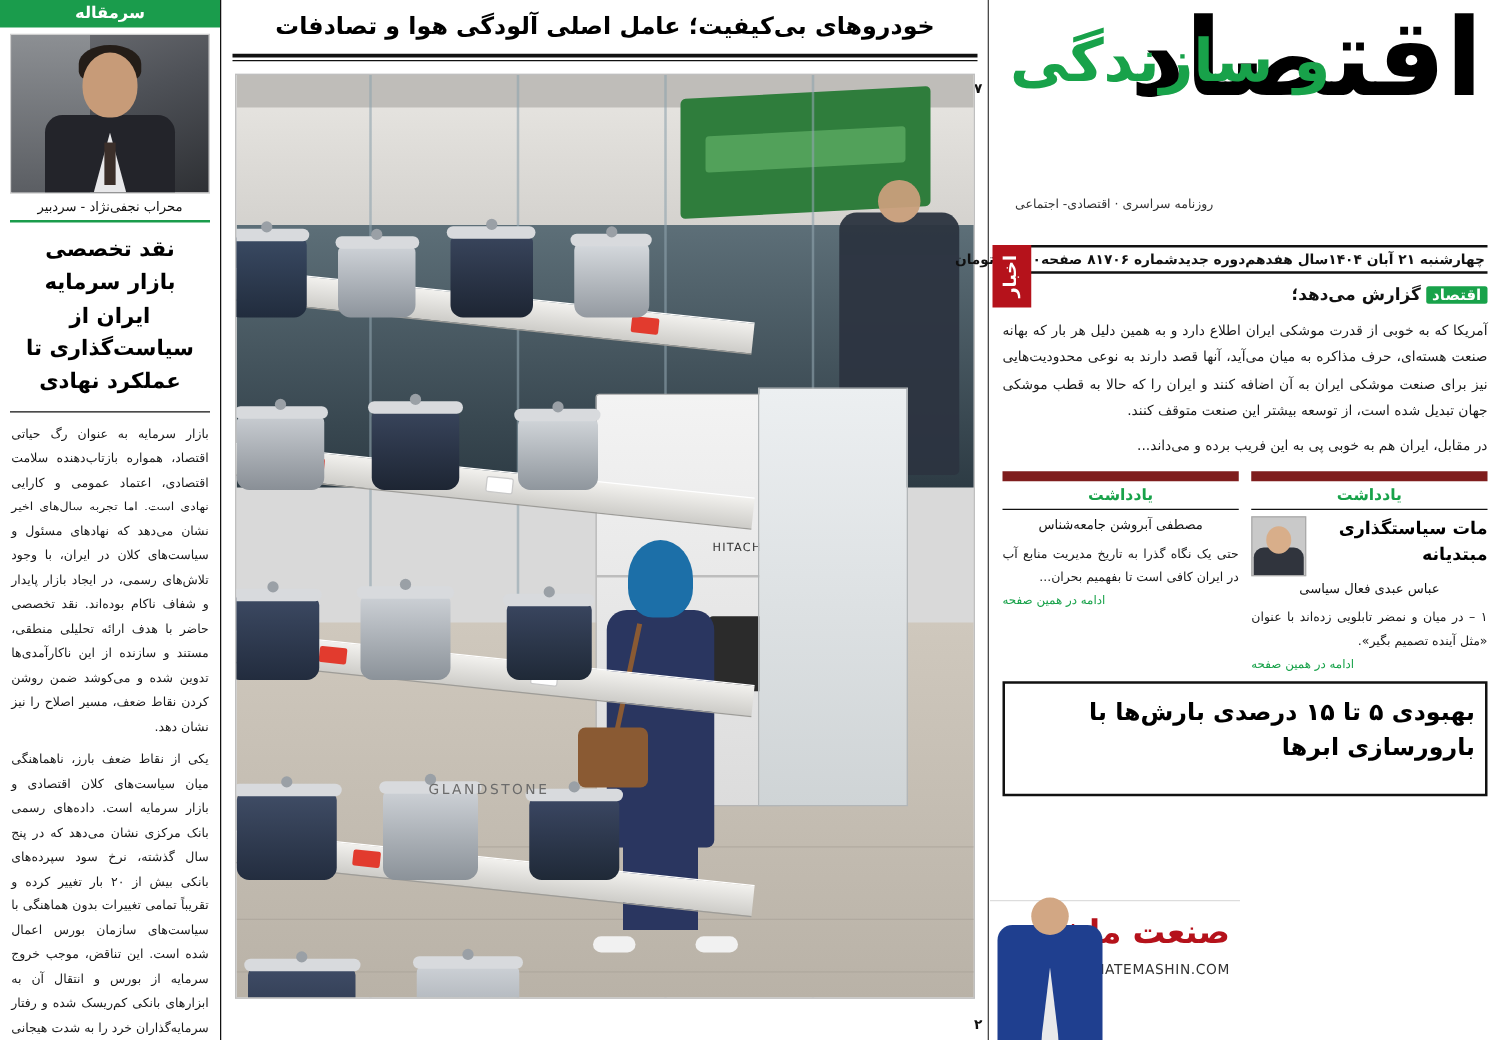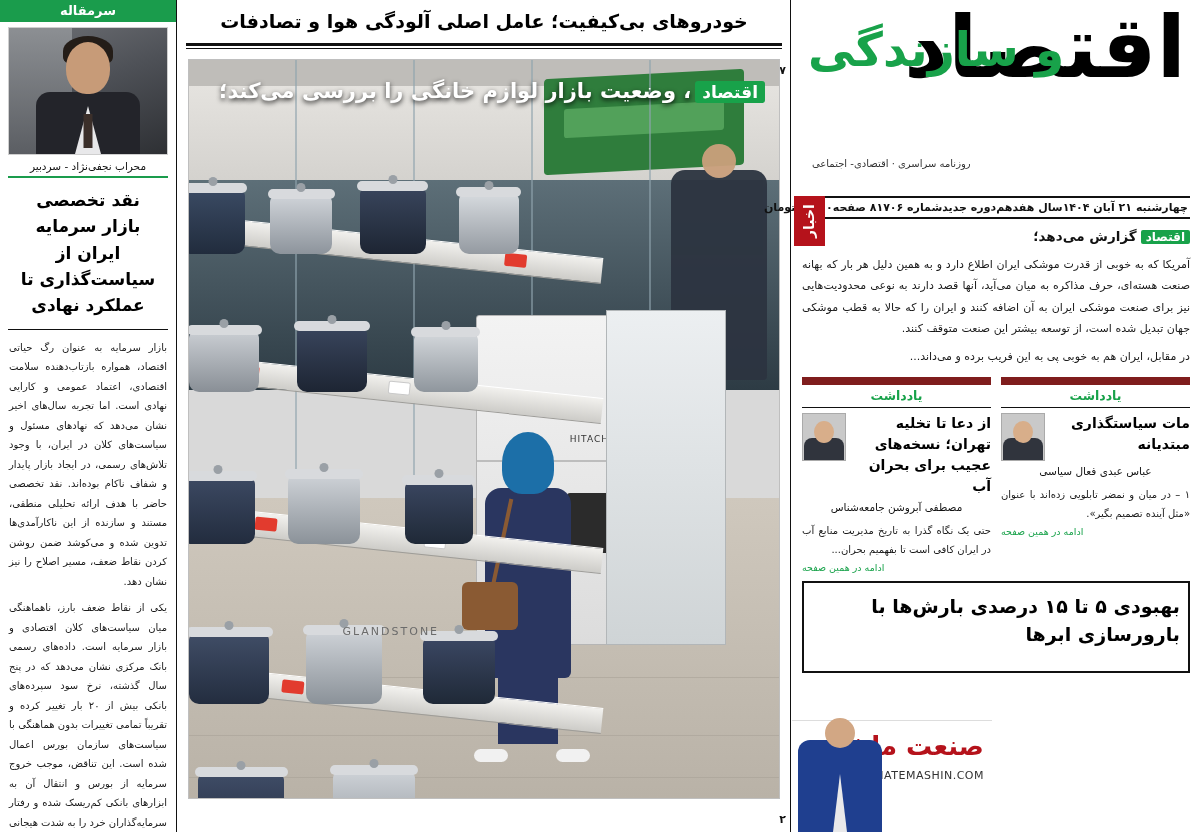--- a/index.html
+++ b/index.html
@@ -495,23 +495,20 @@
             </div>
           <div class="pot" style="left:40%; top:624px; width:82px; height:76px; background:linear-gradient(180deg,#cdd1d6,#8b9299);">
               <div class="lid"></div>
               <div class="knob"></div>
             </div>
         </div>
 
         <div style="position:absolute; left:26%; bottom:160px; font-size:11px; color:#6b6b6b; letter-spacing:2px;">GLANDSTONE</div>
       </div>
 
-      <div class="overlay-title">
-        <span class="overlay-badge">اقتصاد</span><span class="overlay-line1">، وضعیت بازار لوازم خانگی را بررسی می‌کند؛</span>
-      </div>
     </div>
 
     <div class="pg-num" style="right:4px; bottom:6px;">۲</div>
   </div>
 
   <div class="right-col">
 
     <div class="masthead">
       <div class="logo-main">اقتصاد</div>
       <div class="logo-sub">و سازندگی</div>
@@ -551,27 +548,20 @@
         </div>
         <div class="note-author">عباس عبدی
 فعال سیاسی</div>
         <div class="note-body">۱ – در میان و نمضر تابلویی زده‌اند با عنوان «مثل آینده تصمیم بگیر».</div>
         <div class="note-more">ادامه در همین صفحه</div>
       </div>
 
       <div class="note">
         <div class="note-label">یادداشت</div>
         <div class="note-hr"></div>
-        <div class="note-inner">
-          <div class="note-title">از دعا تا تخلیه تهران؛ نسخه‌های عجیب برای بحران آب</div>
-          <div class="avatar">
-            <div class="a-body"></div>
-              <div class="a-head"></div>
-          </div>
-        </div>
         <div class="note-author">مصطفی آبروشن
 جامعه‌شناس</div>
         <div class="note-body">حتی یک نگاه گذرا به تاریخ مدیریت منابع آب در ایران کافی است تا بفهمیم بحران...</div>
         <div class="note-more">ادامه در همین صفحه</div>
       </div>
     </div>
 
     <div class="bottom-box">
       <div class="bb-title">بهبودی ۵ تا ۱۵ درصدی بارش‌ها با بارورسازی ابرها</div>
     </div>

